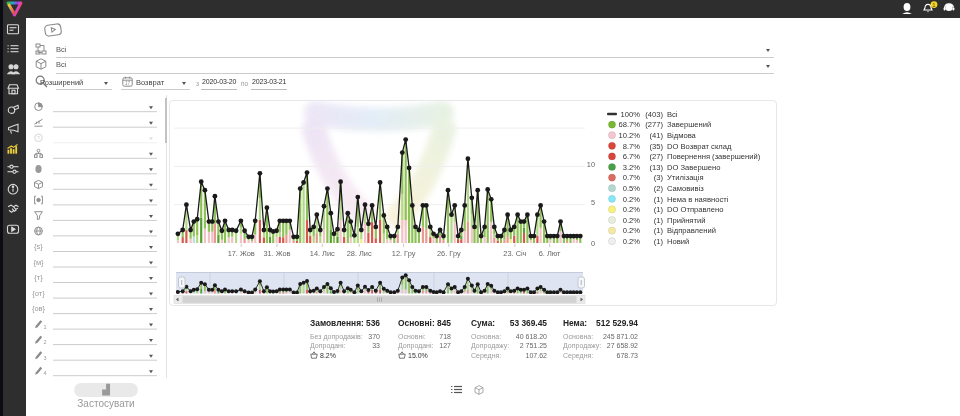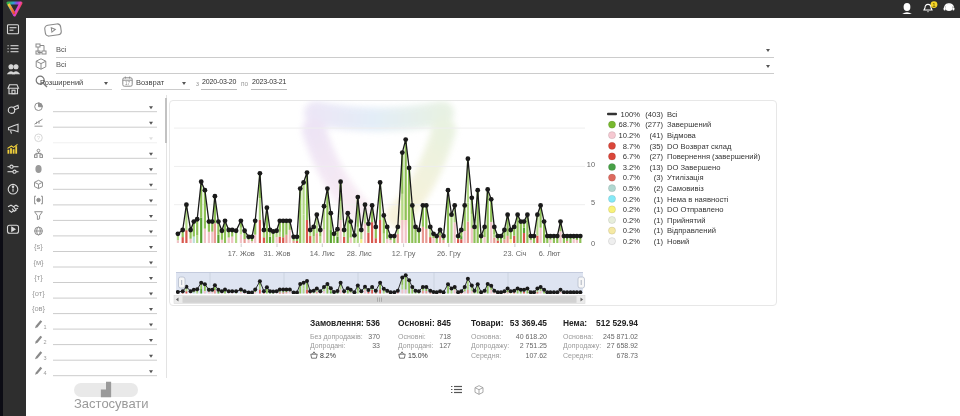--- a/index.html
+++ b/index.html
@@ -11,21 +11,21 @@
 .fline{position:absolute;height:1px;background:#ccc}
 .ftext{position:absolute;font-size:7.5px;color:#555}
 .caret{position:absolute;width:0;height:0;border-left:2.6px solid transparent;border-right:2.6px solid transparent;border-top:3.4px solid #555}
 .card{position:absolute;left:169px;top:100px;width:608px;height:206px;border:1px solid #e7e7e7;border-radius:4px;background:#fff}
 .scol{position:absolute;top:318px}
 .st{display:flex;justify-content:space-between;font-size:8.4px;font-weight:bold;color:#222;margin-bottom:4.5px}
 .ss{display:flex;justify-content:space-between;font-size:7px;color:#9b9b9b;margin-bottom:2.6px}
 .ssv{color:#666}
 .sb8{position:absolute;top:351px;font-size:7px;color:#333}
 .sb8 b{font-weight:normal;color:#333}
-.btn{position:absolute;left:74px;top:382.5px;width:64px;height:14.5px;border-radius:7.5px;background:#e9e9e9;color:#9a9a9a;font-size:13px;text-align:center;line-height:14.5px}
+.btn{position:absolute;left:74px;top:382.5px;width:64px;height:14.5px;border-radius:7.5px;background:#e9e9e9;color:#9a9a9a;font-size:10px;text-align:center;line-height:14.5px}
 </style></head>
 <body>
 <div class="topbar"></div>
 <div class="rail"></div>
 <div class="ledge"></div>
 <svg style="position:absolute;left:6px;top:1px" width="17" height="16" viewBox="0 0 17 16">
 <defs>
       <linearGradient id="lg1" x1="0" y1="0" x2="1" y2="0.4">
 <stop offset="0" stop-color="#35b04a"></stop>
         <stop offset="0.35" stop-color="#2e9fd4"></stop>
@@ -1096,21 +1096,21 @@
     <div class="ss">
       <span>Допродані:</span>
       <span class="ssv">127</span>
     </div>
   </div>
 <div class="sb8" style="left:398px"><svg width="8" height="8" viewBox="0 0 10 10" style="vertical-align:-1px;margin-right:2px">
       <path d="M1,4 L9,4 L8,9 L2,9 Z M3,4 L5,1 L7,4" fill="none" stroke="#555" stroke-width="1"></path>
     </svg><b>15.0%</b></div>
 <div class="scol" style="left:471px;width:76px">
     <div class="st">
-      <span>Товари:</span>
+      <span>Сума:</span>
       <span class="sv">53 369.45</span>
     </div>
     <div class="ss">
       <span>Основна:</span>
       <span class="ssv">40 618.20</span>
     </div>
     <div class="ss">
       <span>Допродажу:</span>
       <span class="ssv">2 751.25</span>
     </div>

